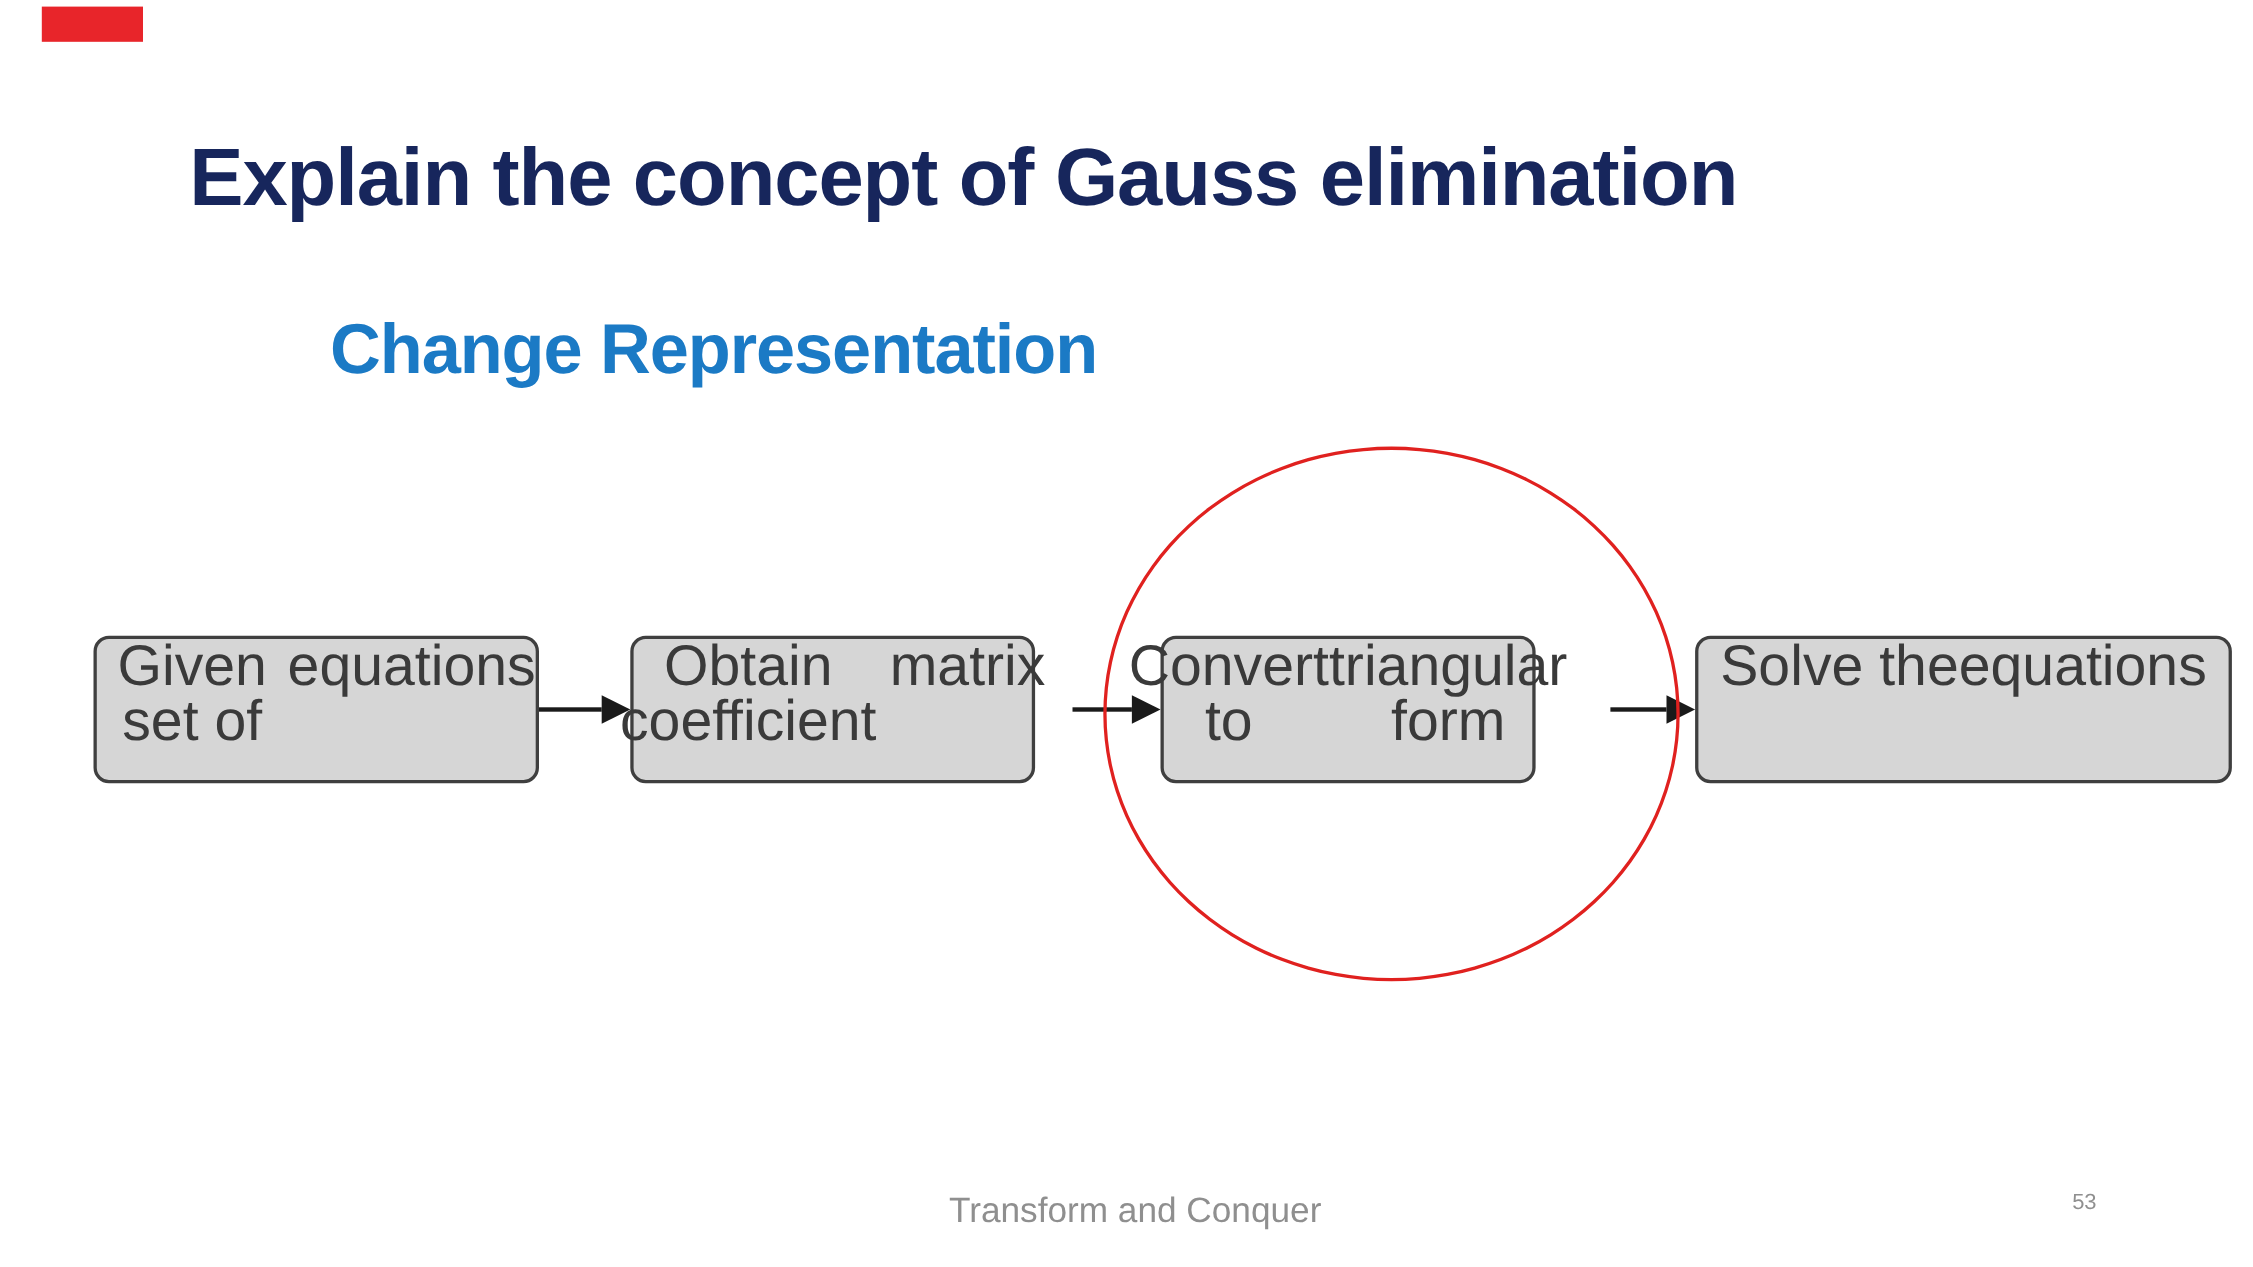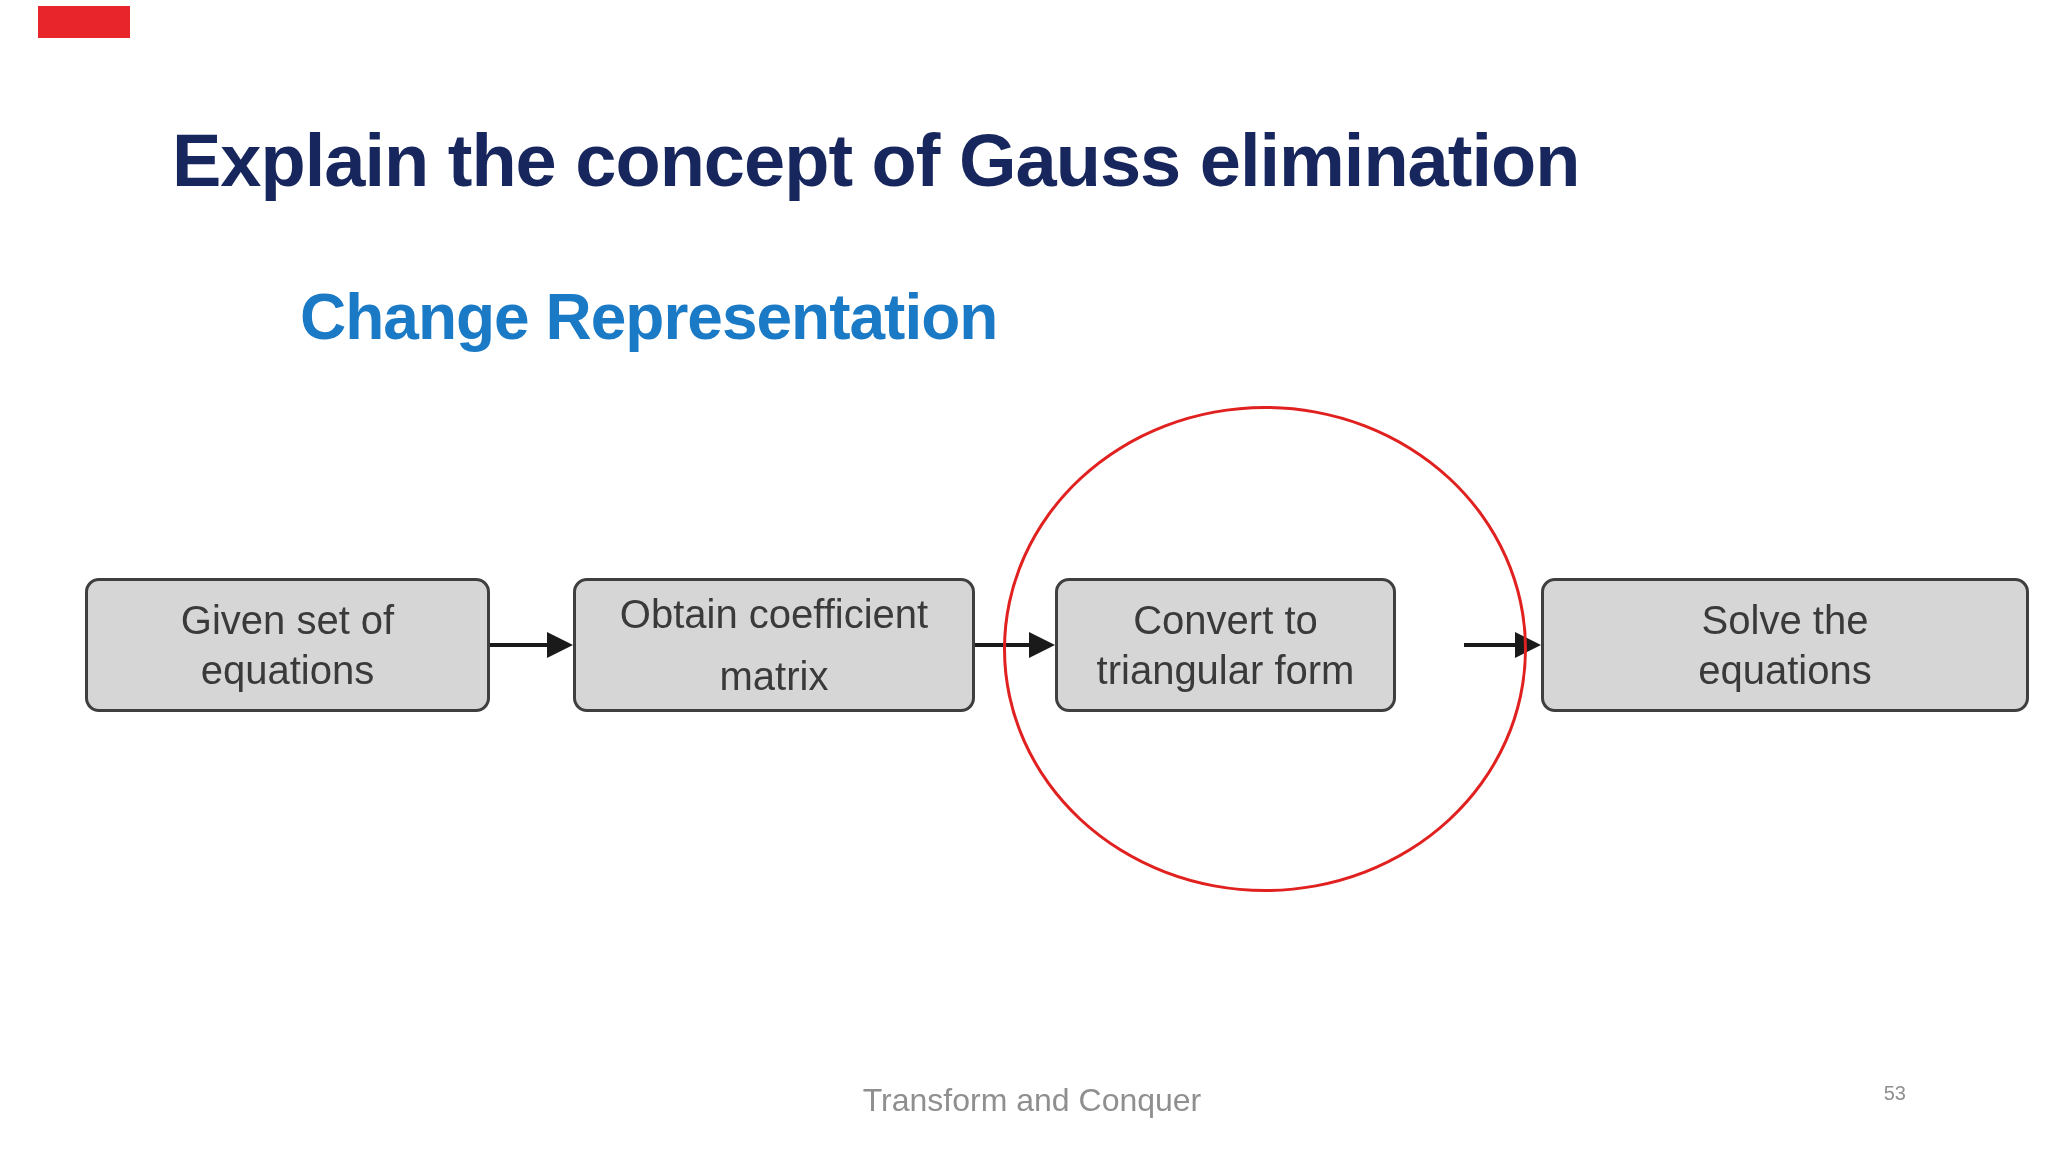--- a/index.html
+++ b/index.html
@@ -52,29 +52,28 @@
   
   .flow-step {
     position: absolute;
     top: 578px;
     height: 134px;
     box-sizing: border-box;
     background: var(--box-fill, #d6d6d6);
     border: 3px solid var(--box-border, #3f3f3f);
     border-radius: 14px;
     display: flex;
-    flex-direction: column;
     justify-content: center;
     color: var(--box-text, #3a3a3a);
-    font-size: 40px;
+    font-size: 52px;
     line-height: 50px;
     text-align: center;
   }
   .step-1 { left: 85px;   width: 405px; }
-  .step-2 { left: 573px;  width: 402px; gap: 12px; }
+  .step-2 { left: 573px;  width: 368px; gap: 12px; }
   .step-3 { left: 1055px; width: 341px; }
   .step-4 { left: 1541px; width: 488px; }
 
   
   .flow-arrow {
     position: absolute;
     top: 643px;
     height: 4px;
     background: var(--arrow, #1a1a1a);
   }

